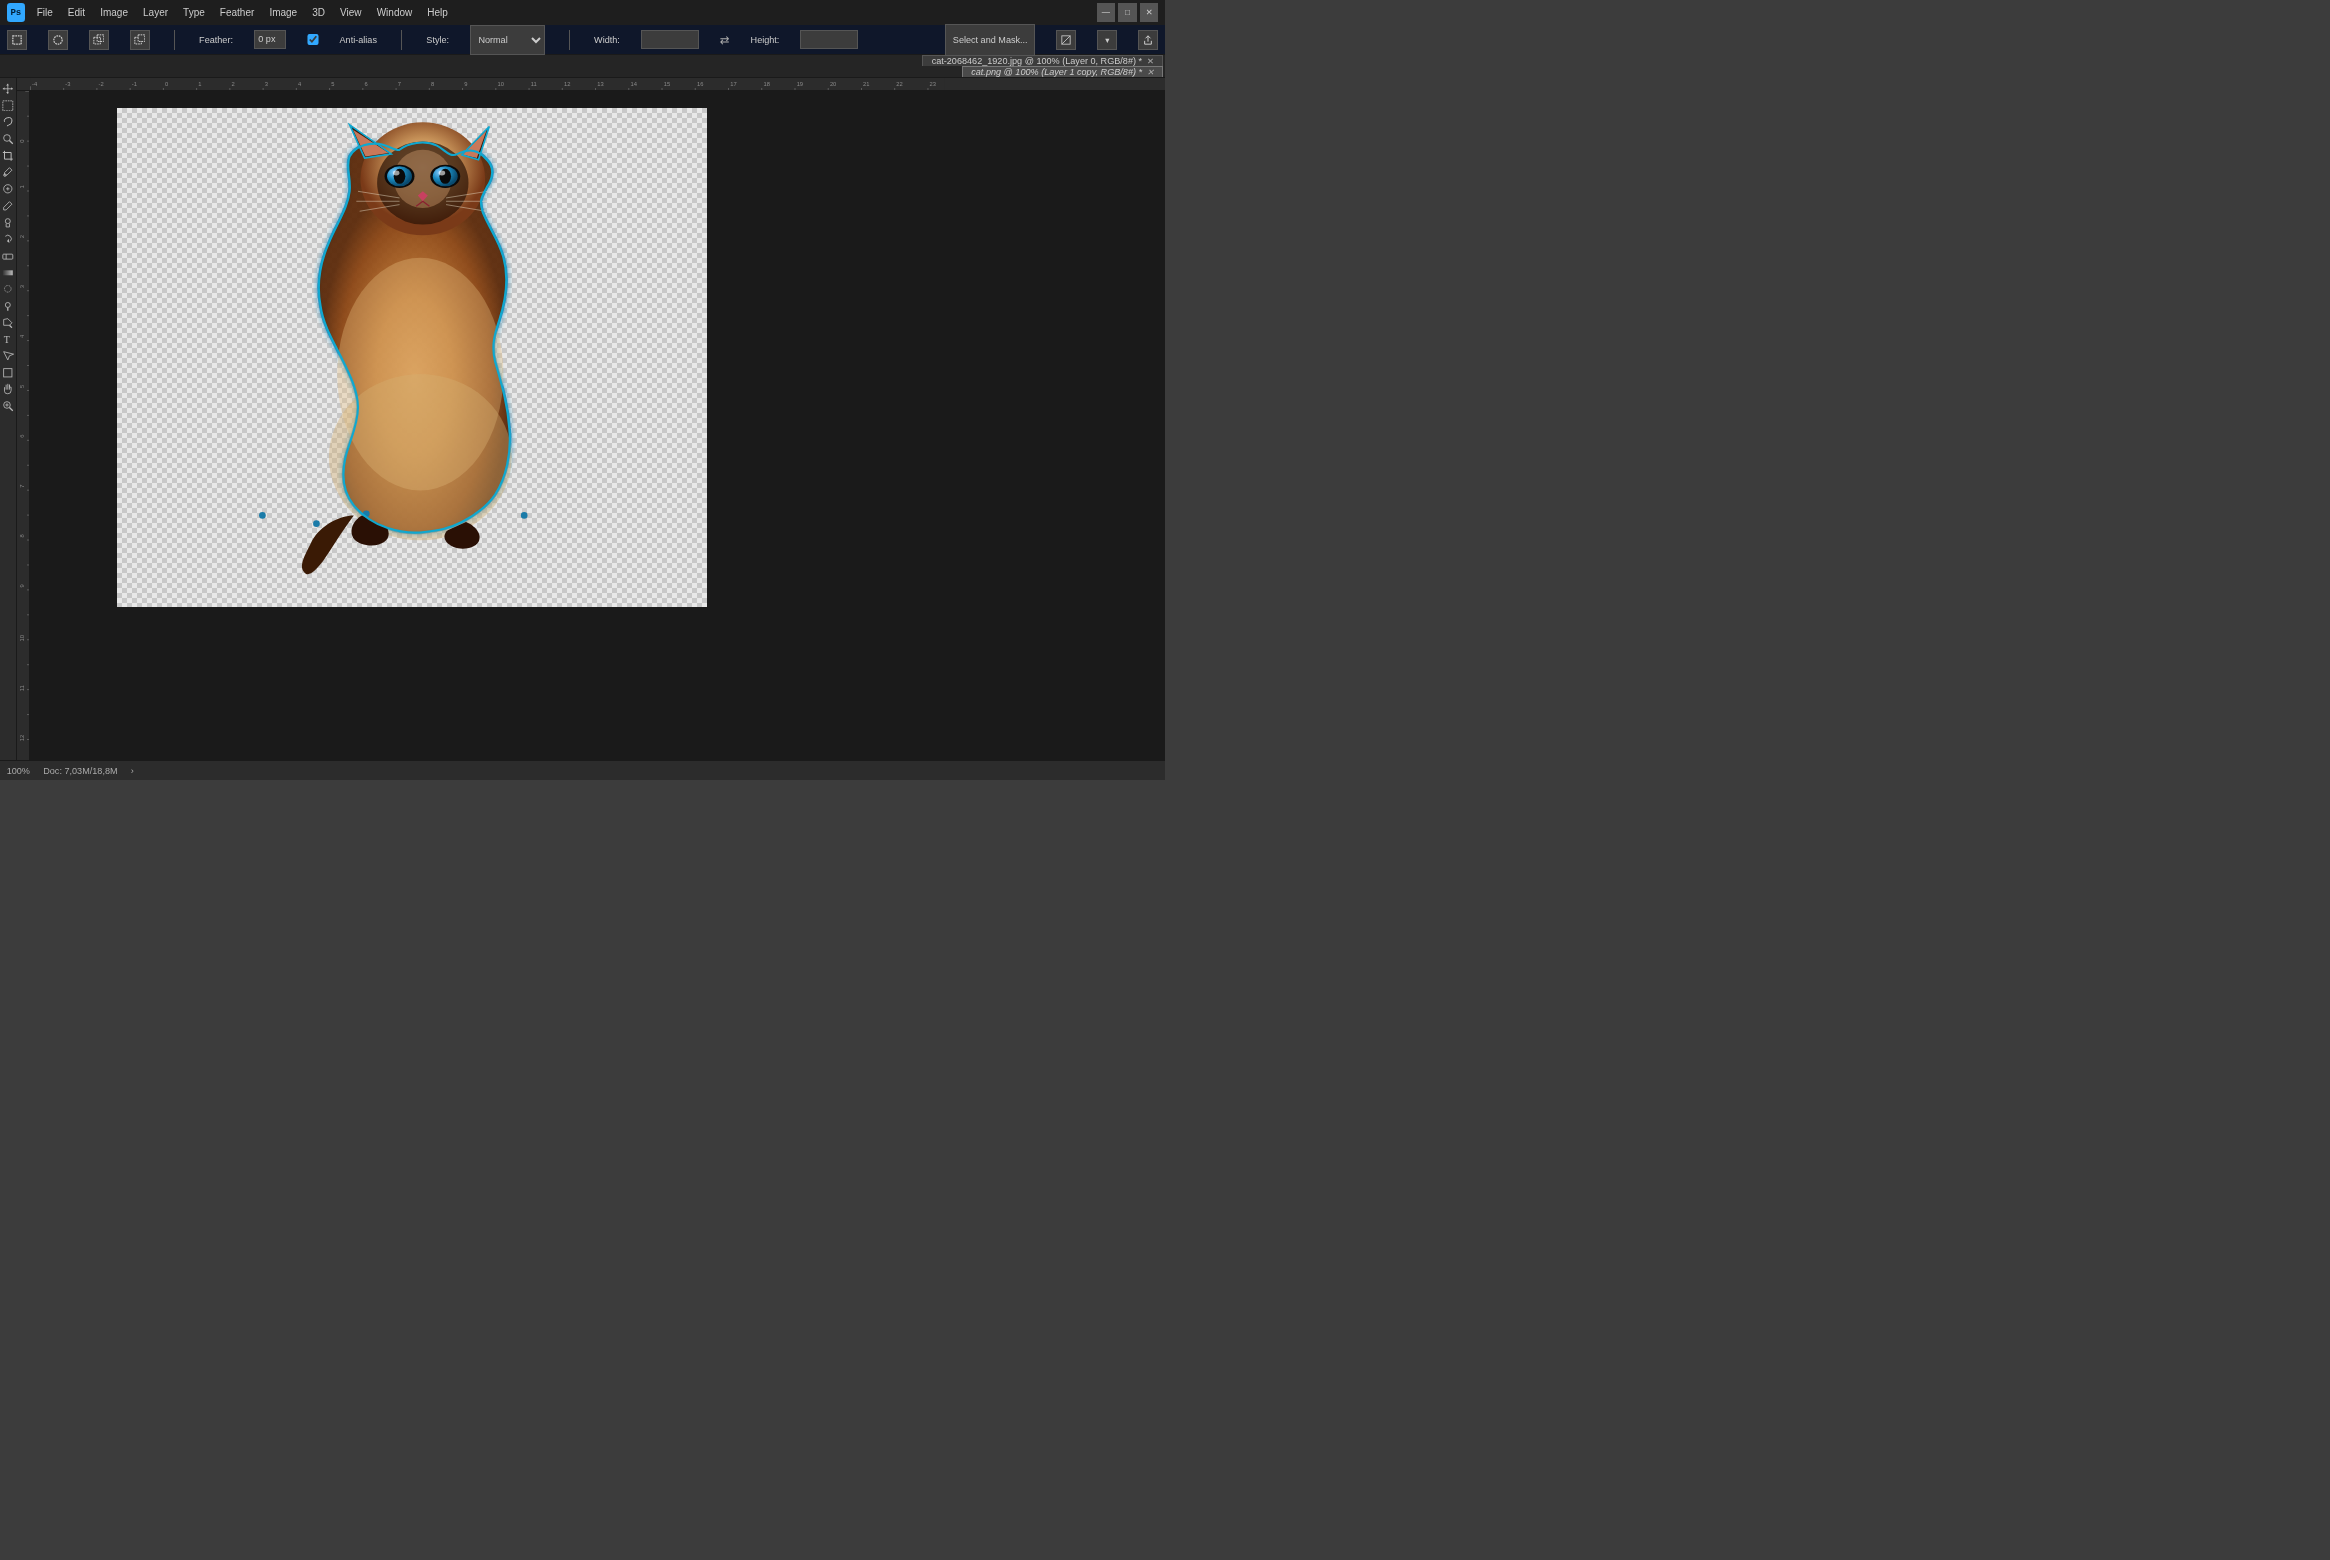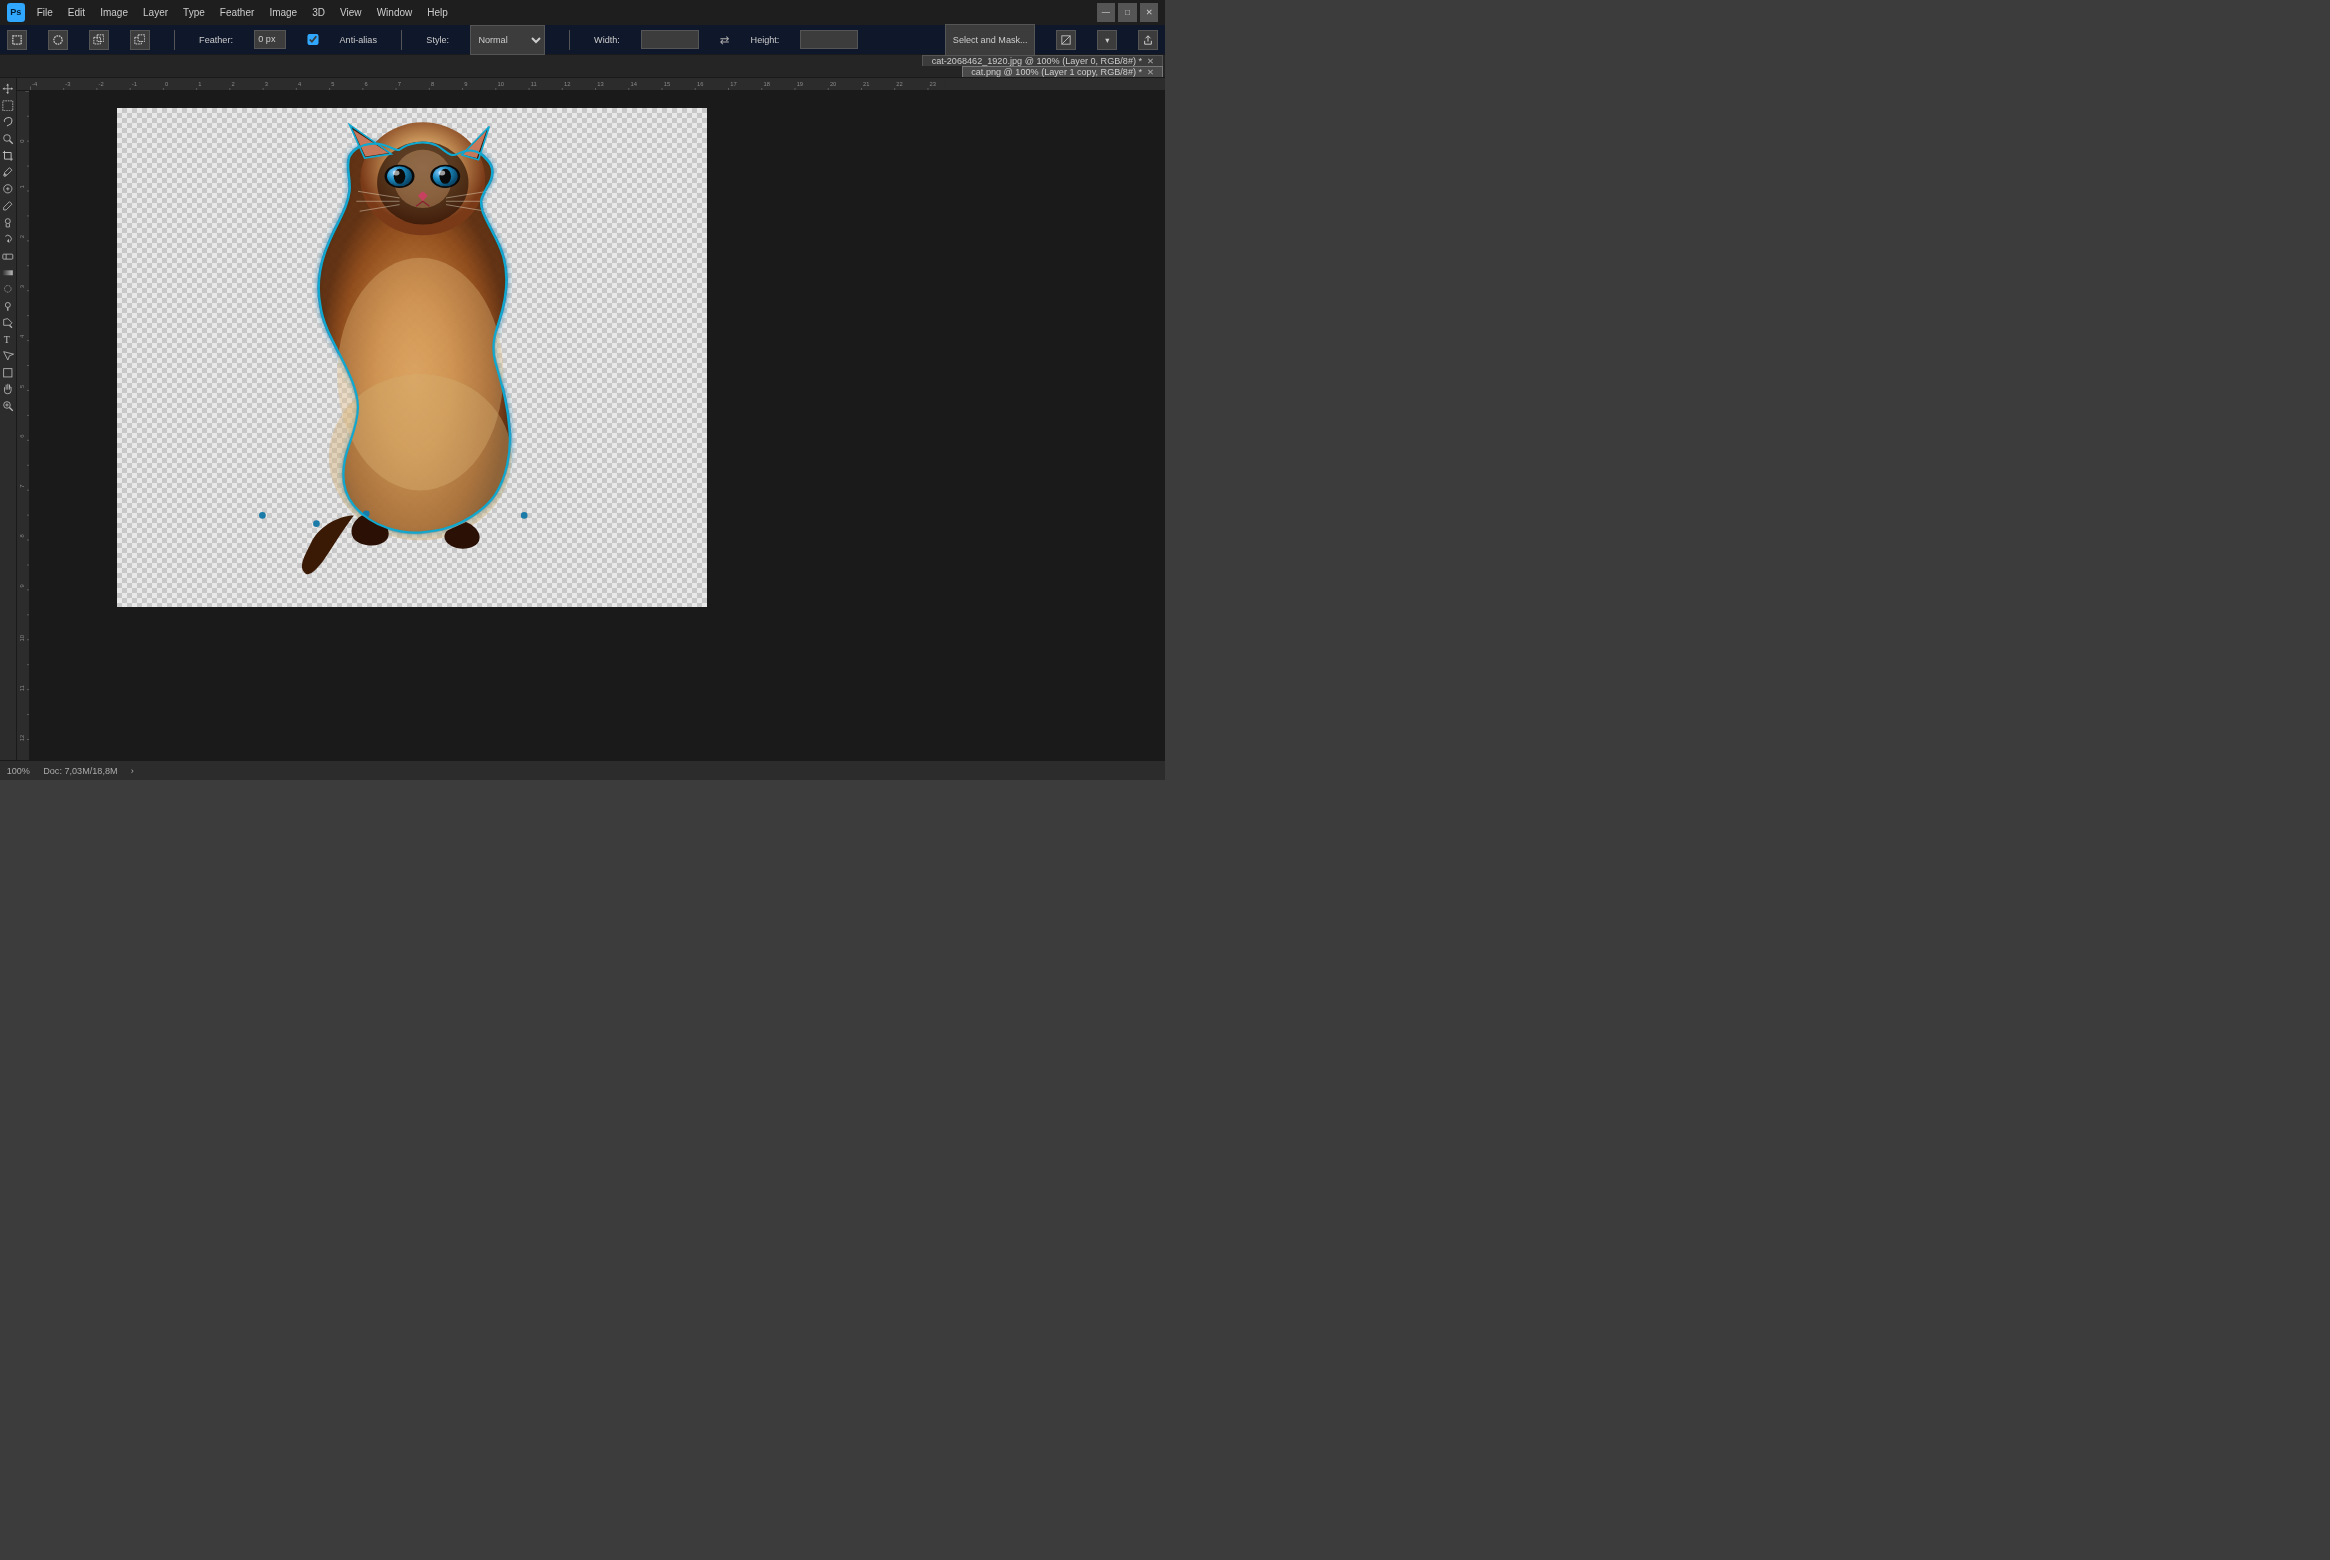--- a/index.html
+++ b/index.html
@@ -33,20 +33,21 @@
       width: 18.3px;
       height: 18.3px;
       background: #31a8ff;
       border-radius: 3.3px;
       display: flex;
       align-items: center;
       justify-content: center;
       font-size: 9.1px;
       font-weight: bold;
       color: #001e36;
+      font-family: Liberation Mono, monospace;
     }
     #titlebar-menus {
       display: flex;
       gap: 1.7px;
     }
     .menu-item {
       padding: 2.5px 6.7px;
       cursor: pointer;
       color: #ccc;
       font-size: 10px;
@@ -162,20 +163,21 @@
       font-size: 9.1px;
       cursor: pointer;
       display: flex;
       align-items: center;
       gap: 5px;
       margin-right: 1.7px;
     }
     .tab.active {
       background: #4a4a4a;
       border-color: #777;
+      font-style: italic;
     }
     .tab-close {
       font-size: 8.3px;
       color: #aaa;
       cursor: pointer;
     }
 
     
     #main-layout {
       display: flex;

